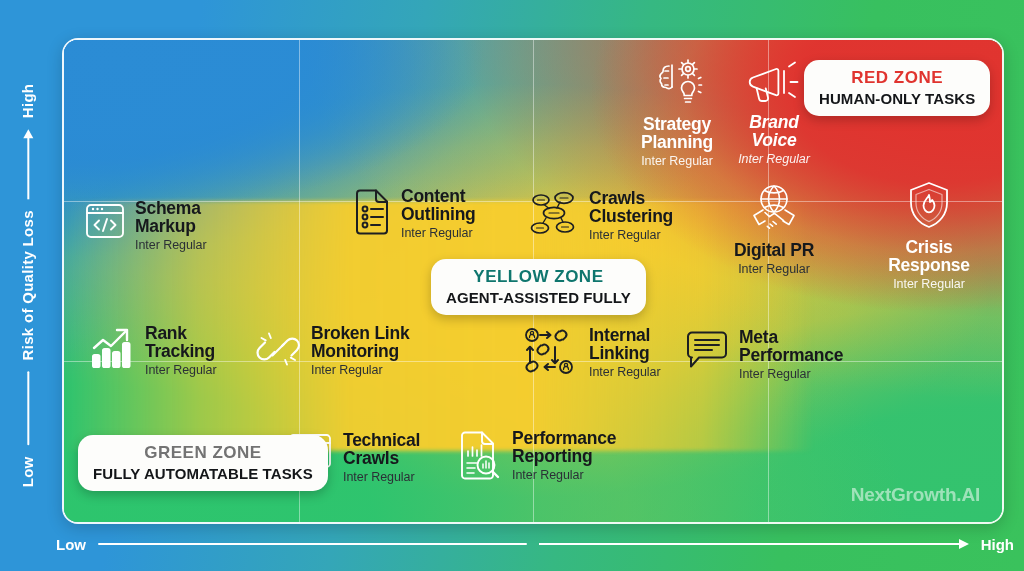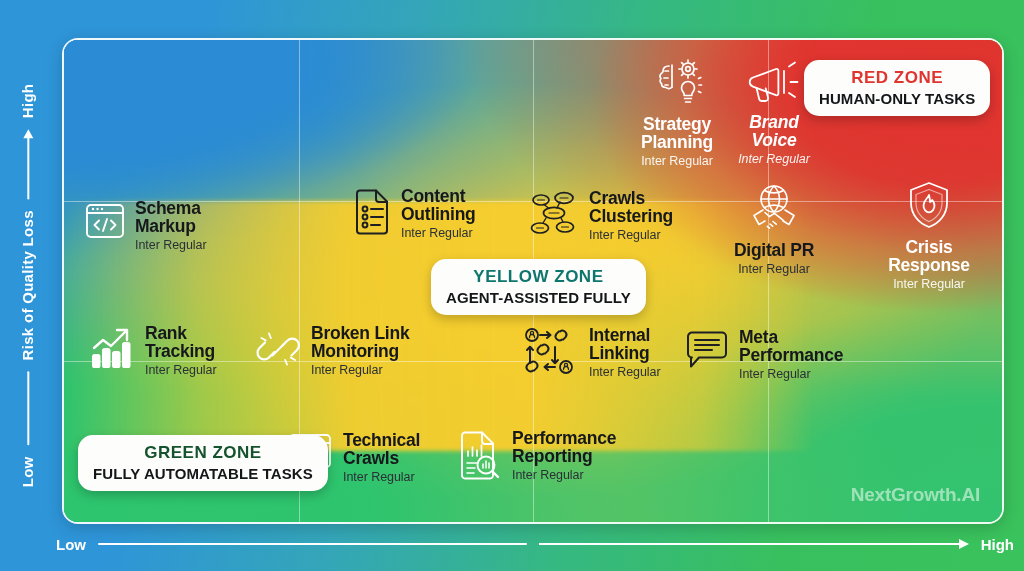--- a/index.html
+++ b/index.html
@@ -393,21 +393,21 @@
     <span class="badge-title" style="color:#e0342f;">RED ZONE</span>
     <span class="badge-sub">HUMAN-ONLY TASKS</span>
   </div>
 
   <div class="badge" style="left:367px;top:219px;">
     <span class="badge-title" style="color:#0f766e;">YELLOW ZONE</span>
     <span class="badge-sub">AGENT-ASSISTED FULLY</span>
   </div>
 
   <div class="badge" style="left:14px;top:395px;">
-    <span class="badge-title" style="color:#14532d;">GREEN ZONE</span>
+    <span class="badge-title" style="color:#737373;">GREEN ZONE</span>
     <span class="badge-sub">FULLY AUTOMATABLE TASKS</span>
   </div>
 
   <div class="watermark">NextGrowth.AI</div>
 </div>
 
 <div class="x-axis">
   <span class="x-low">Low</span>
   <span class="x-line"></span>
   <span class="x-arrow-wrap">

